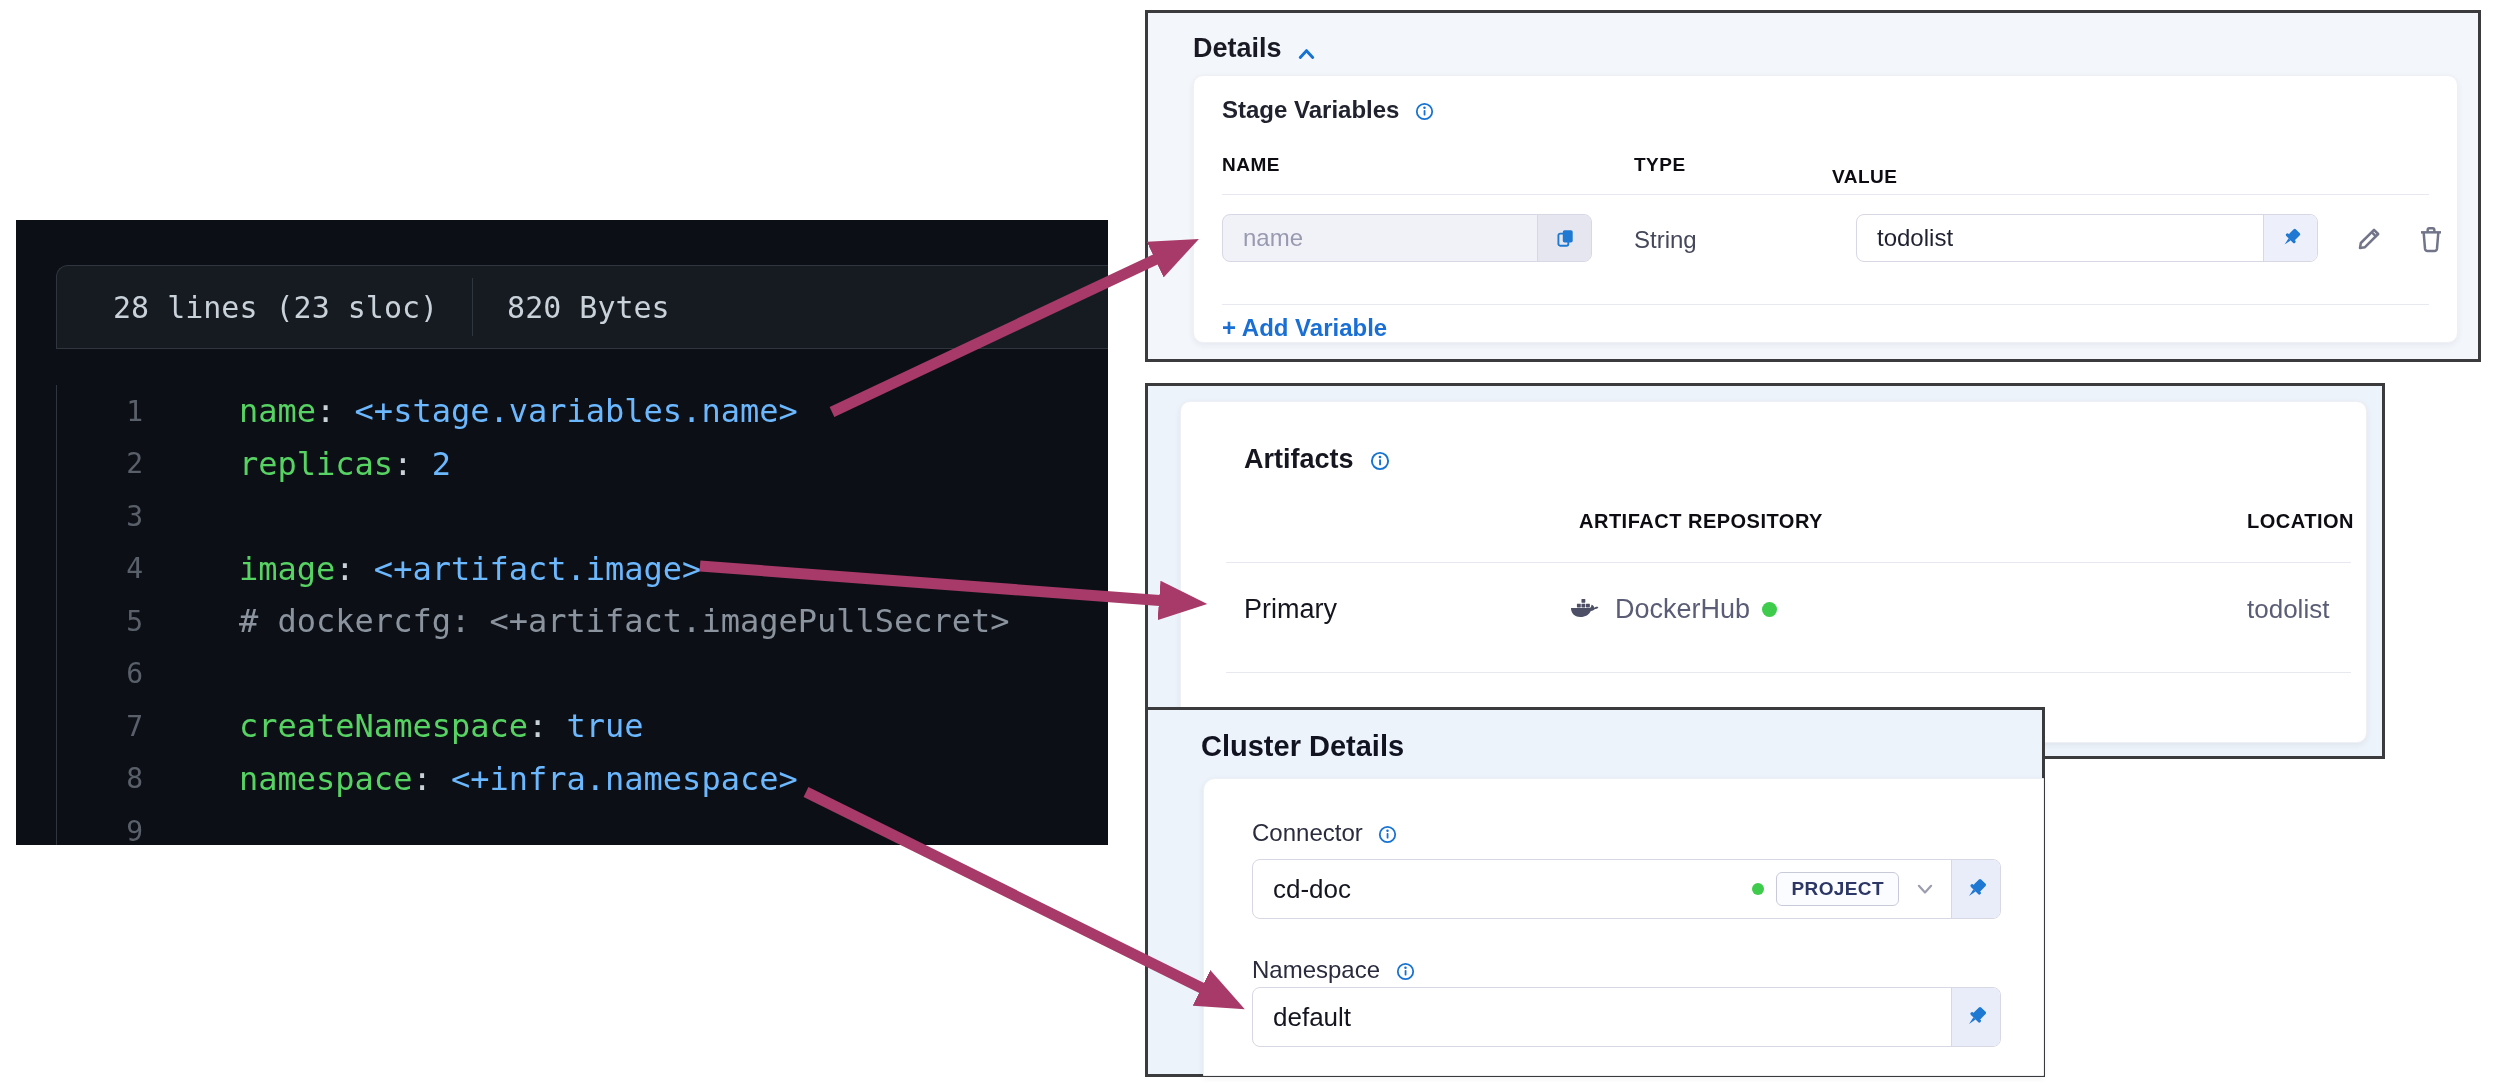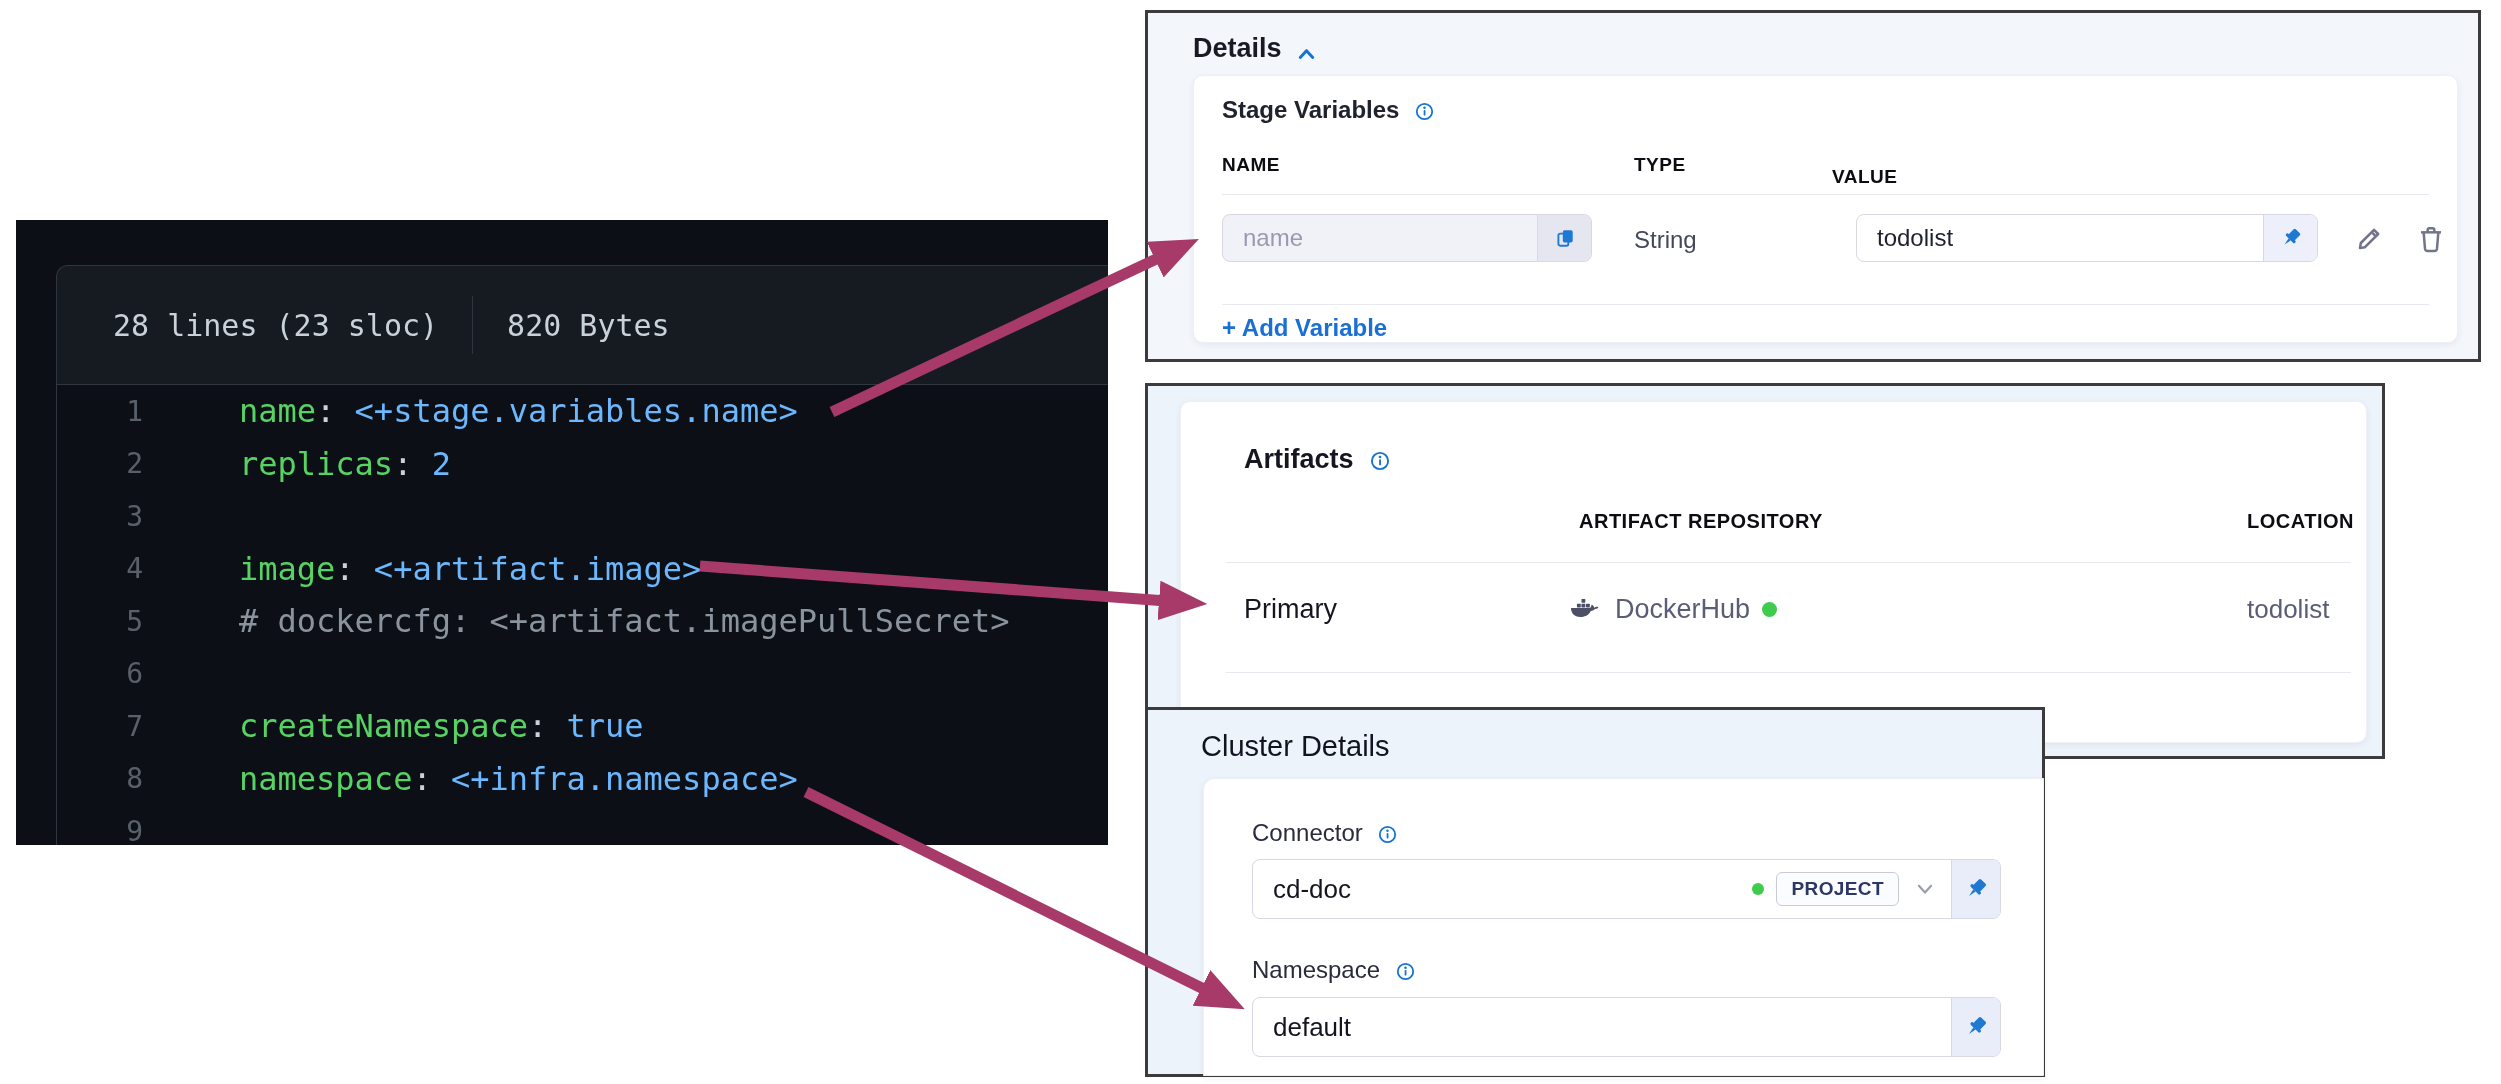--- a/index.html
+++ b/index.html
@@ -3,21 +3,21 @@
 <meta charset="utf-8">
 <style>
   * { margin:0; padding:0; box-sizing:border-box; }
   html,body { background:#ffffff; }
   body { font-family:"Liberation Sans", sans-serif; }
   #canvas { position:relative; width:2501px; height:1084px; background:#ffffff; overflow:hidden; }
 
   
   .code-panel { position:absolute; left:16px; top:220px; width:1092px; height:625px;
     background:#0c1016; overflow:hidden; }
-  .code-header { position:absolute; left:40px; top:45px; right:-4px; height:120px;
+  .code-header { position:absolute; left:40px; top:45px; right:-4px; height:84px;
     background:#161b22; border:1px solid #30363d; border-right:none;
     border-top-left-radius:12px; display:flex; align-items:center; padding-left:56px;
     font-family:"DejaVu Sans Mono", monospace; font-size:30px; color:#c9d1d9; }
   .code-header .vdiv { width:1px; height:58px; background:#30363d; margin:0 34px; }
   .code-body { position:absolute; left:40px; top:165px; right:-4px; bottom:0;
     border-left:1px solid #30363d; padding-top:0; }
   .code-line { height:52.5px; display:flex; align-items:center;
     font-family:"DejaVu Sans Mono", monospace; font-size:32px; white-space:pre; }
   .gutter { width:86px; text-align:right; color:#596069; font-size:28px; flex:0 0 auto; }
   .code-text { padding-left:96px; }
@@ -52,21 +52,21 @@
   .artifacts-panel { left:1145px; top:383px; width:1240px; height:376px; background:#edf3fa; }
   .artifacts-card { left:32px; top:15px; right:15px; bottom:13px; border-radius:10px; }
   .artifacts-title { position:absolute; left:63px; top:42px; font-size:27px; font-weight:bold; color:#15161f; }
   .artifact-row-label { position:absolute; left:63px; top:192px; font-size:27px; color:#15161f; }
   .repo-group { position:absolute; left:388px; top:192px; display:flex; align-items:center; gap:12px;
     font-size:27px; color:#5a5d75; }
   .artifact-location { position:absolute; left:1066px; top:192px; font-size:26px; color:#5a5d75; }
 
   
   .cluster-panel { left:1145px; top:707px; width:900px; height:370px; background:#ecf3fb; }
-  .cluster-title { position:absolute; left:53px; top:20px; font-size:29px; font-weight:normal; color:#121320; }
+  .cluster-title { position:absolute; left:53px; top:20px; font-size:29px; font-weight:bold; color:#121320; }
   .cluster-card { left:55px; top:68px; right:-2px; bottom:-2px; border-top-left-radius:12px; }
   .field-label { position:absolute; font-size:24px; color:#2a2c3e; }
   .cl-input { left:48px; width:749px; height:60px; }
   .cl-input .txt { font-size:26px; color:#14151f; }
   .badge { border:1.5px solid #c8cad9; border-radius:6px; background:#fbfcff; padding:5px 14px;
     font-size:19px; font-weight:bold; color:#2c3766; letter-spacing:.4px; flex:0 0 auto; }
   .chev-zone { width:52px; display:flex; align-items:center; justify-content:center; flex:0 0 auto; }
 
   
   .arrows { position:absolute; left:0; top:0; pointer-events:none; }
@@ -220,21 +220,21 @@
         </span>
       </div>
       <div class="field-label" style="left:48px; top:177px;">
         <span>Namespace</span>
         <svg class="info-icon" width="19" height="19" viewBox="0 0 18 18">
           <circle cx="9" cy="9" r="7.3" fill="none" stroke="#1673d2" stroke-width="1.7"></circle>
           <circle cx="9" cy="5.4" r="1.2" fill="#1673d2"></circle>
           <rect x="8.2" y="7.5" width="1.7" height="5.4" rx="0.8" fill="#1673d2"></rect>
         </svg>
       </div>
-      <div class="inp cl-input" style="top:218px;align-items:center;">
+      <div class="inp cl-input" style="top:208px;align-items:center;">
         <span class="txt">default</span>
         <span class="spacer"></span>
         <span class="seg" style="width:49px; background:#e9edfa;">
           <svg width="26" height="26" viewBox="0 0 20 20">
             <g transform="rotate(45 10 10)" fill="#1f78d1">
               <rect x="6.4" y="2" width="7.2" height="7.4" rx="1.2"></rect>
               <rect x="4.8" y="9" width="10.4" height="2.6" rx="1.3"></rect>
               <polygon points="8.8,11.6 11.2,11.6 10,17.6"></polygon>
             </g>
           </svg>

